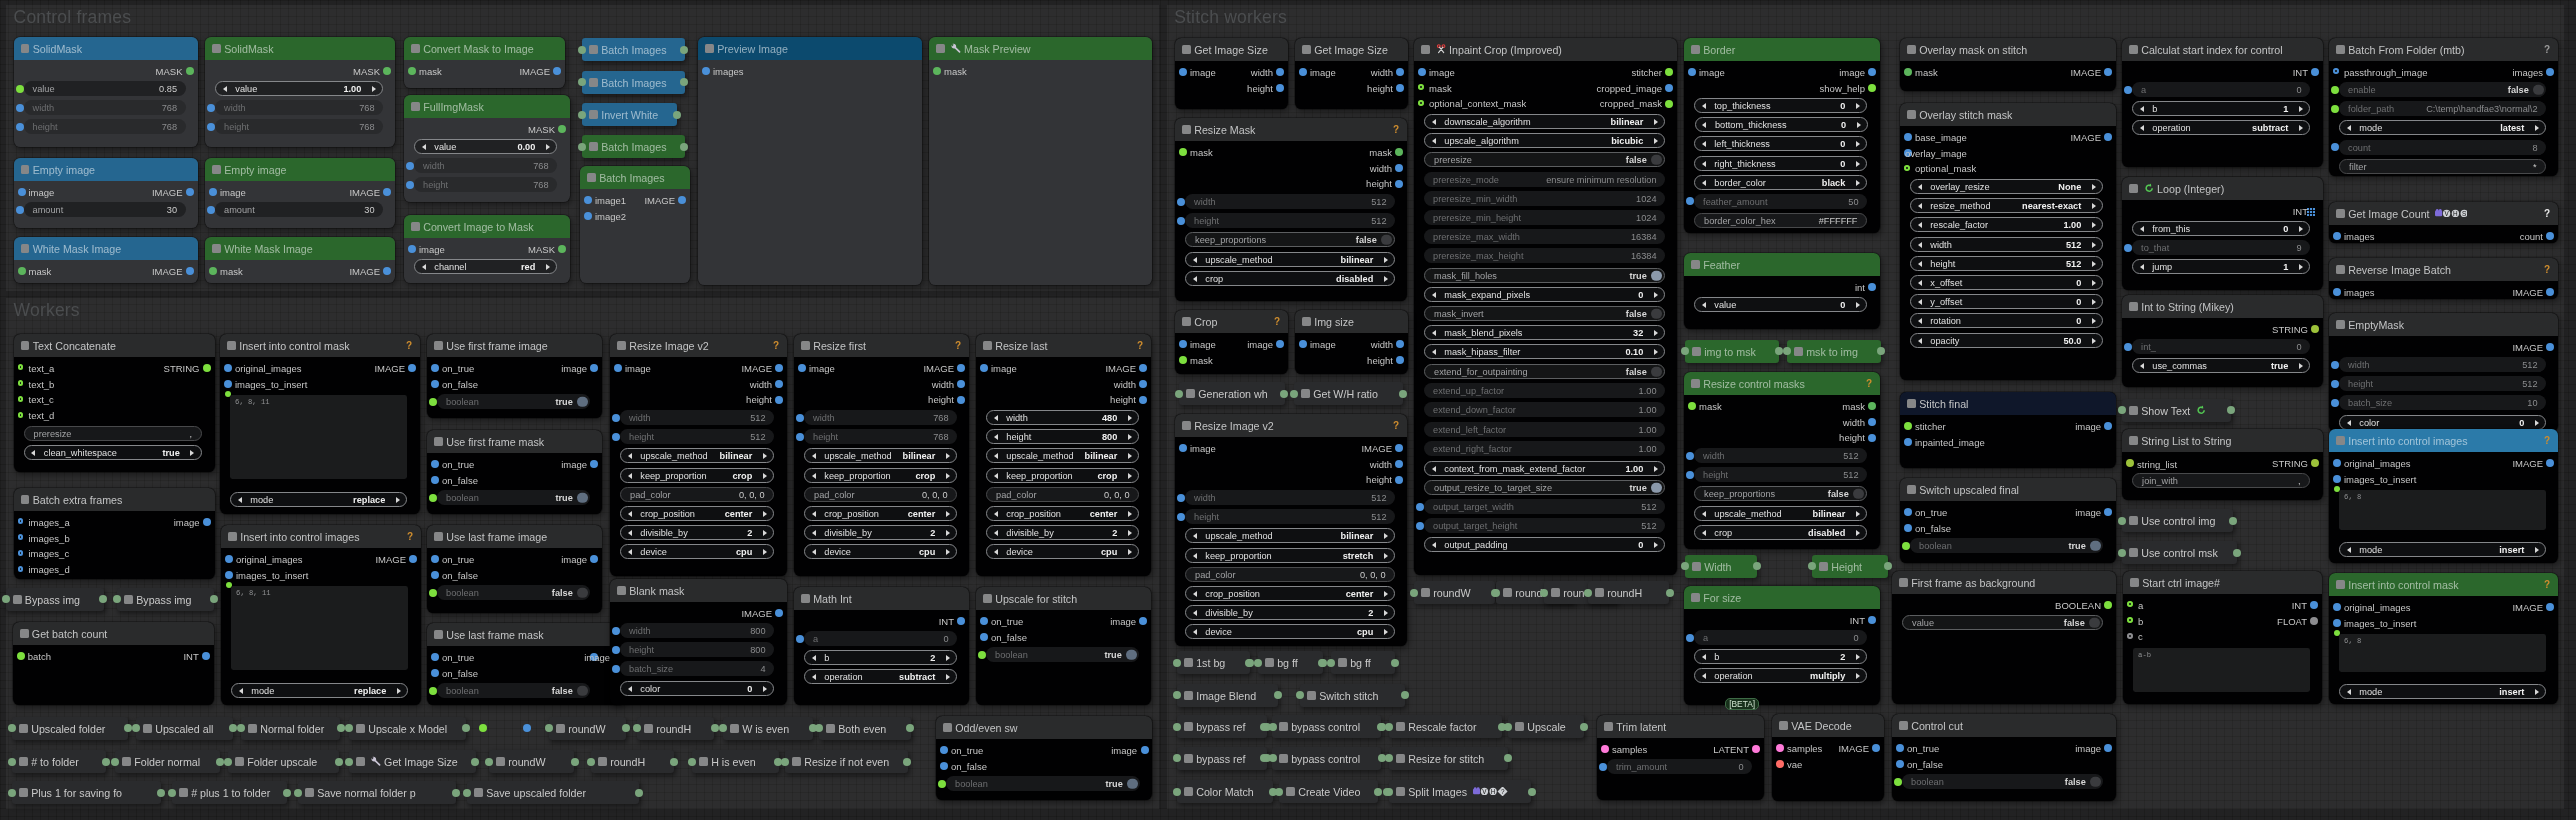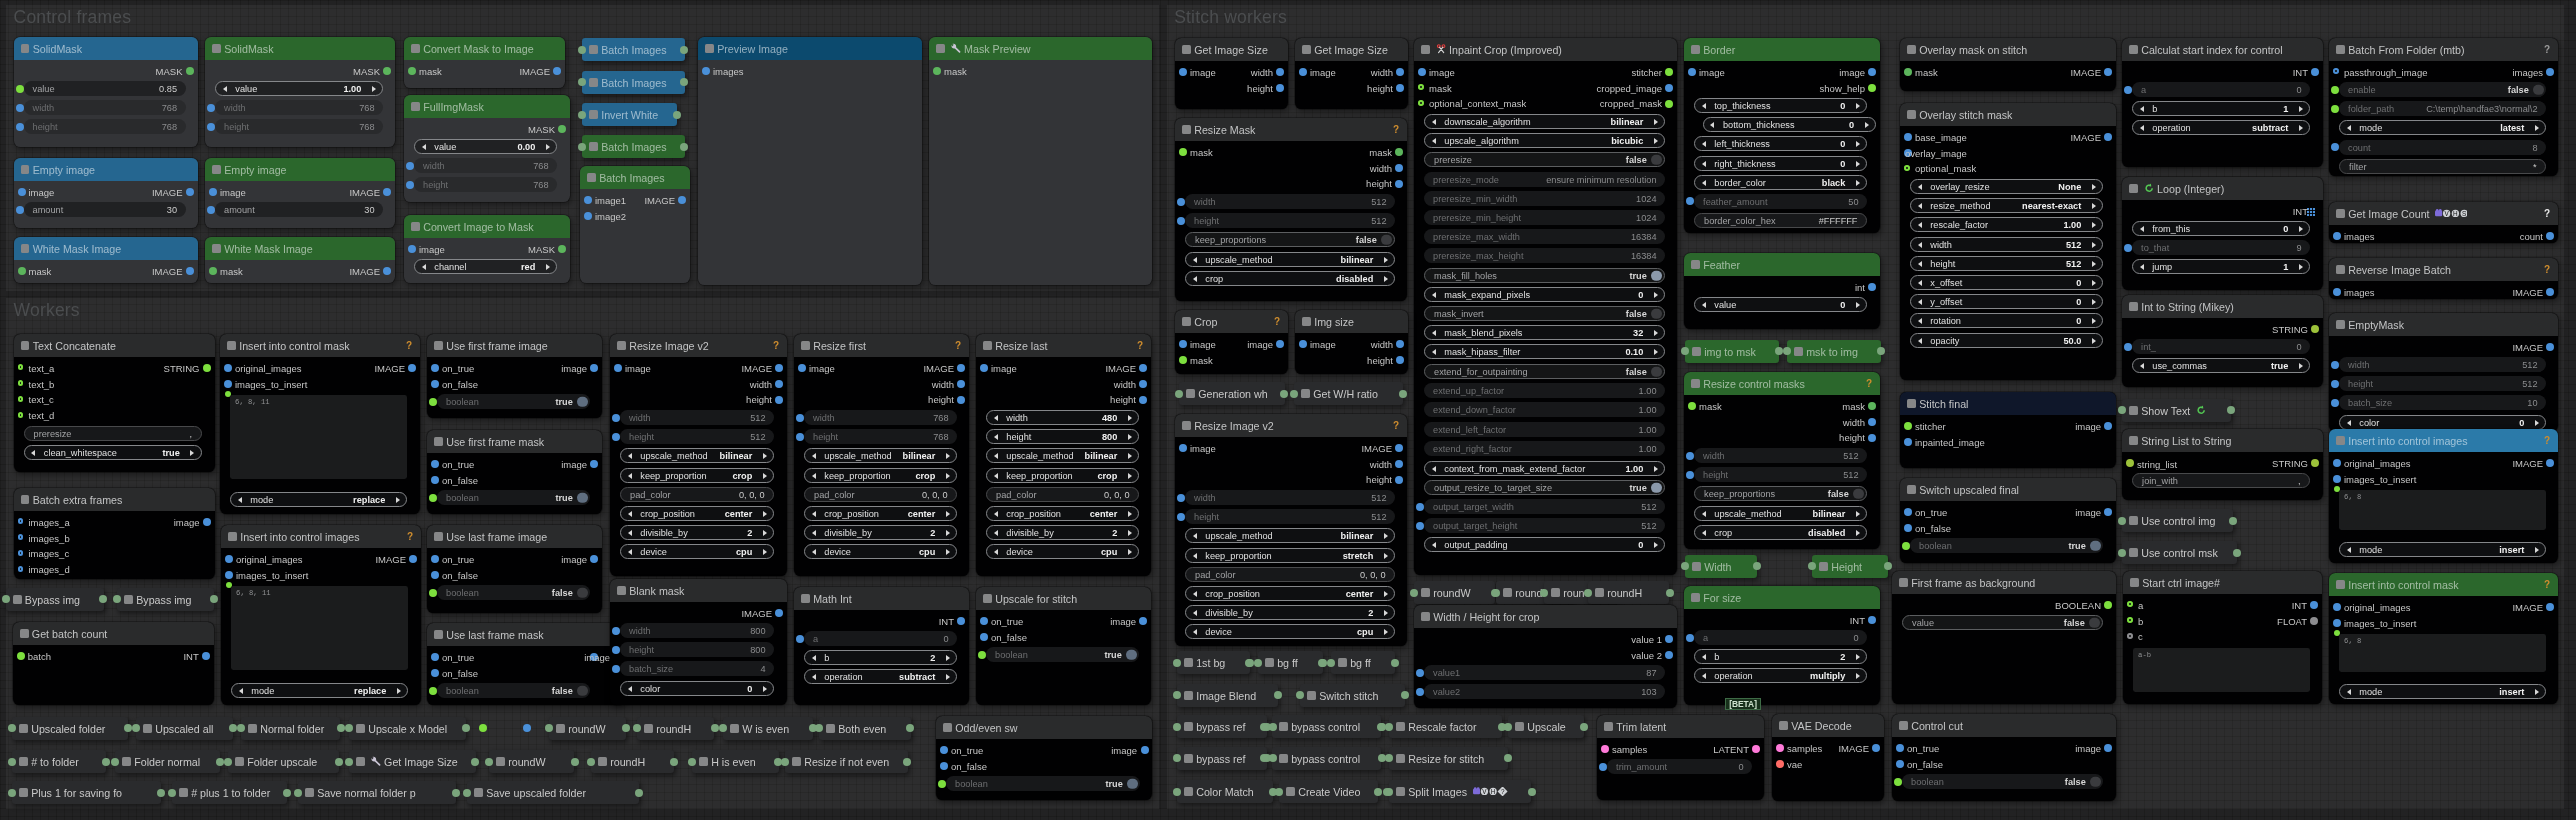--- a/index.html
+++ b/index.html
@@ -34,21 +34,21 @@
 .wdim{color:#6e6f71}
 .wv{position:absolute;right:8.8px;top:50%;transform:translateY(-50%);color:#cdcdcd;font-size:9.2px;white-space:nowrap}
 .wvb{right:21px;color:#f1f1f1;font-weight:bold}
 .wvd{color:#8b8c8e}
 .wvt{color:#d6d6d6;font-weight:bold}
 .kn{position:absolute;right:2.8px;top:50%;transform:translateY(-50%);width:10.3px;height:10.3px;border-radius:50%}
 .t{display:inline-block;width:0;height:0;border-style:solid}
 .al{position:absolute;left:6.4px;top:50%;transform:translateY(-50%);line-height:0}
 .ar{position:absolute;right:6.4px;top:50%;transform:translateY(-50%);line-height:0}
 .ta{position:absolute;background:#1b1c1d;border-radius:2.4px;color:#8f9092;font-family:"Liberation Mono",monospace;font-size:7.2px;padding:3.2px 4.8px;white-space:pre}
-.beta{position:absolute;background:#17301b;border:0.8px solid #3e6b46;color:#cfe3cf;font-size:8.4px;font-weight:bold;border-radius:0;padding:0 3.2px;line-height:10.3px}
+.beta{position:absolute;background:#17301b;border:0.8px solid #3e6b46;color:#cfe3cf;font-size:8.4px;font-weight:normal;border-radius:5px;padding:0 3.2px;line-height:10.3px}
 </style></head>
 <body>
 <div id="cv">
     <div class="grp" style="left:6.4px;top:4.8px;width:1153px;height:286px">
       <span class="gt">Control frames</span>
     </div>
     <div class="grp" style="left:6.4px;top:298px;width:1153px;height:511px">
       <span class="gt">Workers</span>
     </div>
     <div class="grp" style="left:1167px;top:4.8px;width:1397px;height:804px">
@@ -1146,40 +1146,20 @@
       <i class="sq" style="top:7.2px"></i>
       <span class="tt">roun</span>
     </div>
     <i class="d" style="left:1540px;top:589px;width:8px;height:8px;background:#7aa57c"></i>
     <div class="nd cn" style="left:1588px;top:581px;width:81px;height:23px;background:#2a2b2d;color:#c9c9c9">
       <i class="sq" style="top:7.2px"></i>
       <span class="tt">roundH</span>
     </div>
     <i class="d" style="left:1584px;top:589px;width:8px;height:8px;background:#7aa57c"></i>
     <i class="d" style="left:1666px;top:589px;width:8px;height:8px;background:#7aa57c"></i>
-    <div class="nd" style="left:1414px;top:605px;width:263px;height:103px;background:#010102">
-      <div class="hd" style="background:#2a2b2c;color:#c3c4c5">
-        <i class="sq"></i>
-        <span class="tt">Width / Height for crop</span>
-      </div>
-      <i class="d" style="left:251px;top:30px;width:8px;height:8px;background:#4a90d9"></i>
-      <span class="lb ol" style="right:15px;top:29px">value 1</span>
-      <i class="d" style="left:251px;top:46px;width:8px;height:8px;background:#4a90d9"></i>
-      <span class="lb ol" style="right:15px;top:45px">value 2</span>
-      <i class="d" style="left:2.4px;top:64px;width:8px;height:8px;background:#4a90d9"></i>
-      <div class="wg dim" style="left:10.3px;top:60px;width:241px">
-        <span class="wl wdim">value1</span>
-        <span class="wv wvd">87</span>
-      </div>
-      <i class="d" style="left:2.4px;top:83px;width:8px;height:8px;background:#4a90d9"></i>
-      <div class="wg dim" style="left:10.3px;top:79px;width:241px">
-        <span class="wl wdim">value2</span>
-        <span class="wv wvd">103</span>
-      </div>
-    </div>
     <div class="nd cn" style="left:1177px;top:651px;width:73px;height:23px;background:#2a2b2d;color:#c9c9c9">
       <i class="sq" style="top:7.2px"></i>
       <span class="tt">1st bg</span>
     </div>
     <i class="d" style="left:1173px;top:659px;width:8px;height:8px;background:#7aa57c"></i>
     <i class="d" style="left:1246px;top:659px;width:8px;height:8px;background:#7aa57c"></i>
     <div class="nd cn" style="left:1258px;top:651px;width:65px;height:23px;background:#2a2b2d;color:#c9c9c9">
       <i class="sq" style="top:7.2px"></i>
       <span class="tt">bg ff</span>
     </div>
@@ -1293,21 +1273,21 @@
       <i class="d" style="left:184px;top:30px;width:8px;height:8px;background:#4a90d9"></i>
       <span class="lb ol" style="right:15px;top:29px">image</span>
       <i class="d" style="left:184px;top:46px;width:8px;height:8px;background:#7ddf3e"></i>
       <span class="lb ol" style="right:15px;top:45px">show_help</span>
       <div class="wg act" style="left:10.3px;top:60px;width:173px">
         <span class="al"><i class="t" style="border-width:3.2px 4.8px 3.2px 0;border-color:transparent #dadada transparent transparent"></i></span>
         <span class="ar"><i class="t" style="border-width:3.2px 0 3.2px 4.8px;border-color:transparent transparent transparent #d8d8d8"></i></span>
         <span class="wl wlt">top_thickness</span>
         <span class="wv wvb">0</span>
       </div>
-      <div class="wg act" style="left:19px;top:79px;width:173px">
+      <div class="wg act" style="left:11px;top:79px;width:173px">
         <span class="al"><i class="t" style="border-width:3.2px 4.8px 3.2px 0;border-color:transparent #dadada transparent transparent"></i></span>
         <span class="ar"><i class="t" style="border-width:3.2px 0 3.2px 4.8px;border-color:transparent transparent transparent #d8d8d8"></i></span>
         <span class="wl wlt">bottom_thickness</span>
         <span class="wv wvb">0</span>
       </div>
       <div class="wg act" style="left:10.3px;top:98px;width:173px">
         <span class="al"><i class="t" style="border-width:3.2px 4.8px 3.2px 0;border-color:transparent #dadada transparent transparent"></i></span>
         <span class="ar"><i class="t" style="border-width:3.2px 0 3.2px 4.8px;border-color:transparent transparent transparent #d8d8d8"></i></span>
         <span class="wl wlt">left_thickness</span>
         <span class="wv wvb">0</span>

